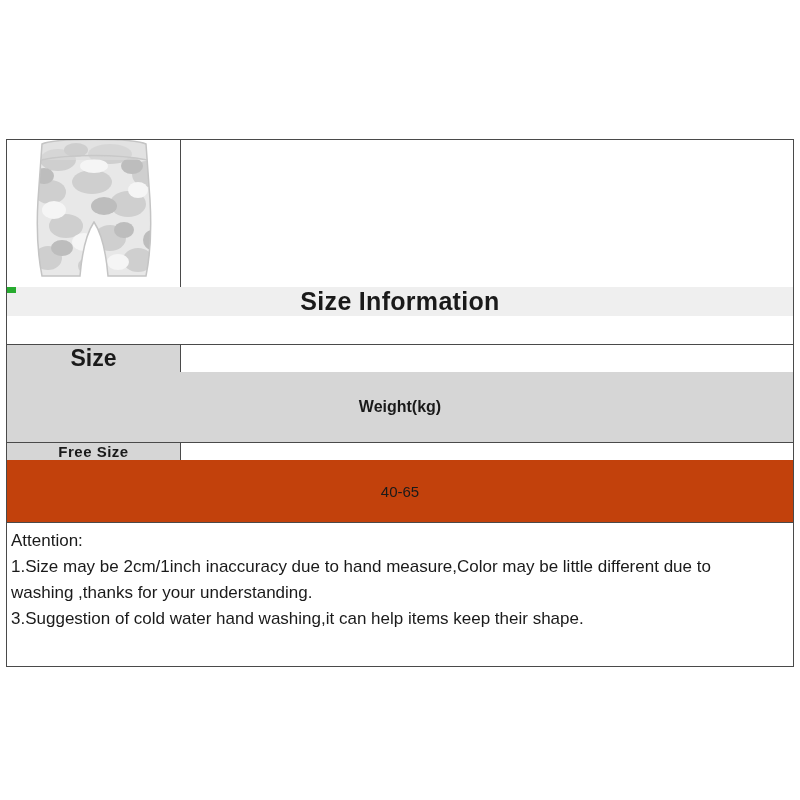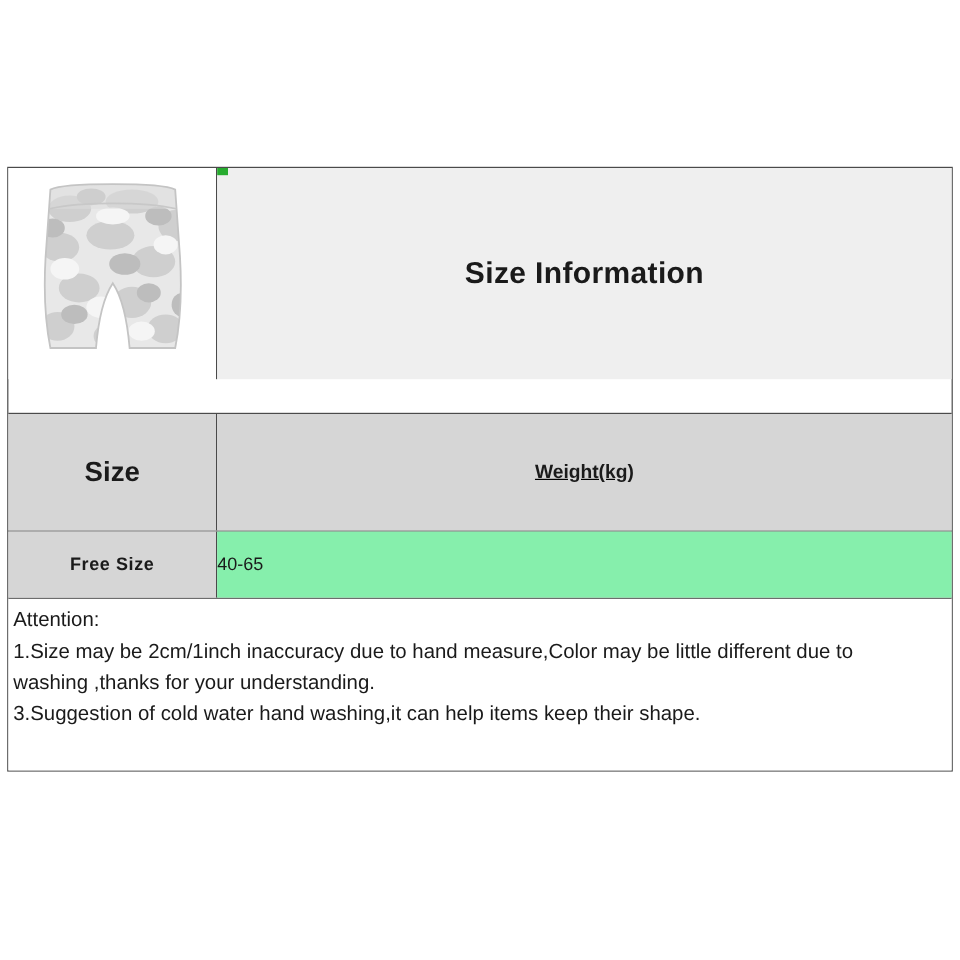--- a/index.html
+++ b/index.html
@@ -26,20 +26,21 @@
     background: #ffffff;
     border: 1px solid #4a4a4a;
     box-sizing: border-box;
   }
 
   
   .row {
     display: flex;
     width: 100%;
     box-sizing: border-box;
+    flex-direction: column;
   }
 
   .row-head {
     height: 176px;
   }
 
   .cell-image {
     width: 174px;
     min-width: 174px;
     border-right: 1px solid #4a4a4a;
@@ -101,32 +102,31 @@
     font-weight: bold;
     color: #1a1a1a;
   }
 
   .cell-weight-head {
     flex: 1;
     background: #d6d6d6;
     display: flex;
     align-items: center;
     justify-content: center;
-    text-decoration: underline;
   }
 
   .cell-weight-head span {
     font-size: 16px;
     font-weight: bold;
     color: #1a1a1a;
   }
 
   
   .row-data {
-    height: 56px;
+    height: 80px;
     border-top: 1px solid #4a4a4a;
   }
 
   .cell-size-val {
     width: 174px;
     min-width: 174px;
     border-right: 1px solid #4a4a4a;
     box-sizing: border-box;
     background: #d6d6d6;
     display: flex;
@@ -136,24 +136,24 @@
 
   .cell-size-val span {
     font-size: 15px;
     font-weight: bold;
     color: #1a1a1a;
     letter-spacing: 0.5px;
   }
 
   .cell-weight-val {
     flex: 1;
-    background: #86efac;
-    display: flex;
-    align-items: center;
-    justify-content: flex-start;
+    background: #c2410c;
+    display: flex;
+    align-items: center;
+    justify-content: center;
   }
 
   .cell-weight-val span {
     font-size: 15px;
     color: #1a1a1a;
   }
 
   
   .attention {
     border-top: 1px solid #4a4a4a;

